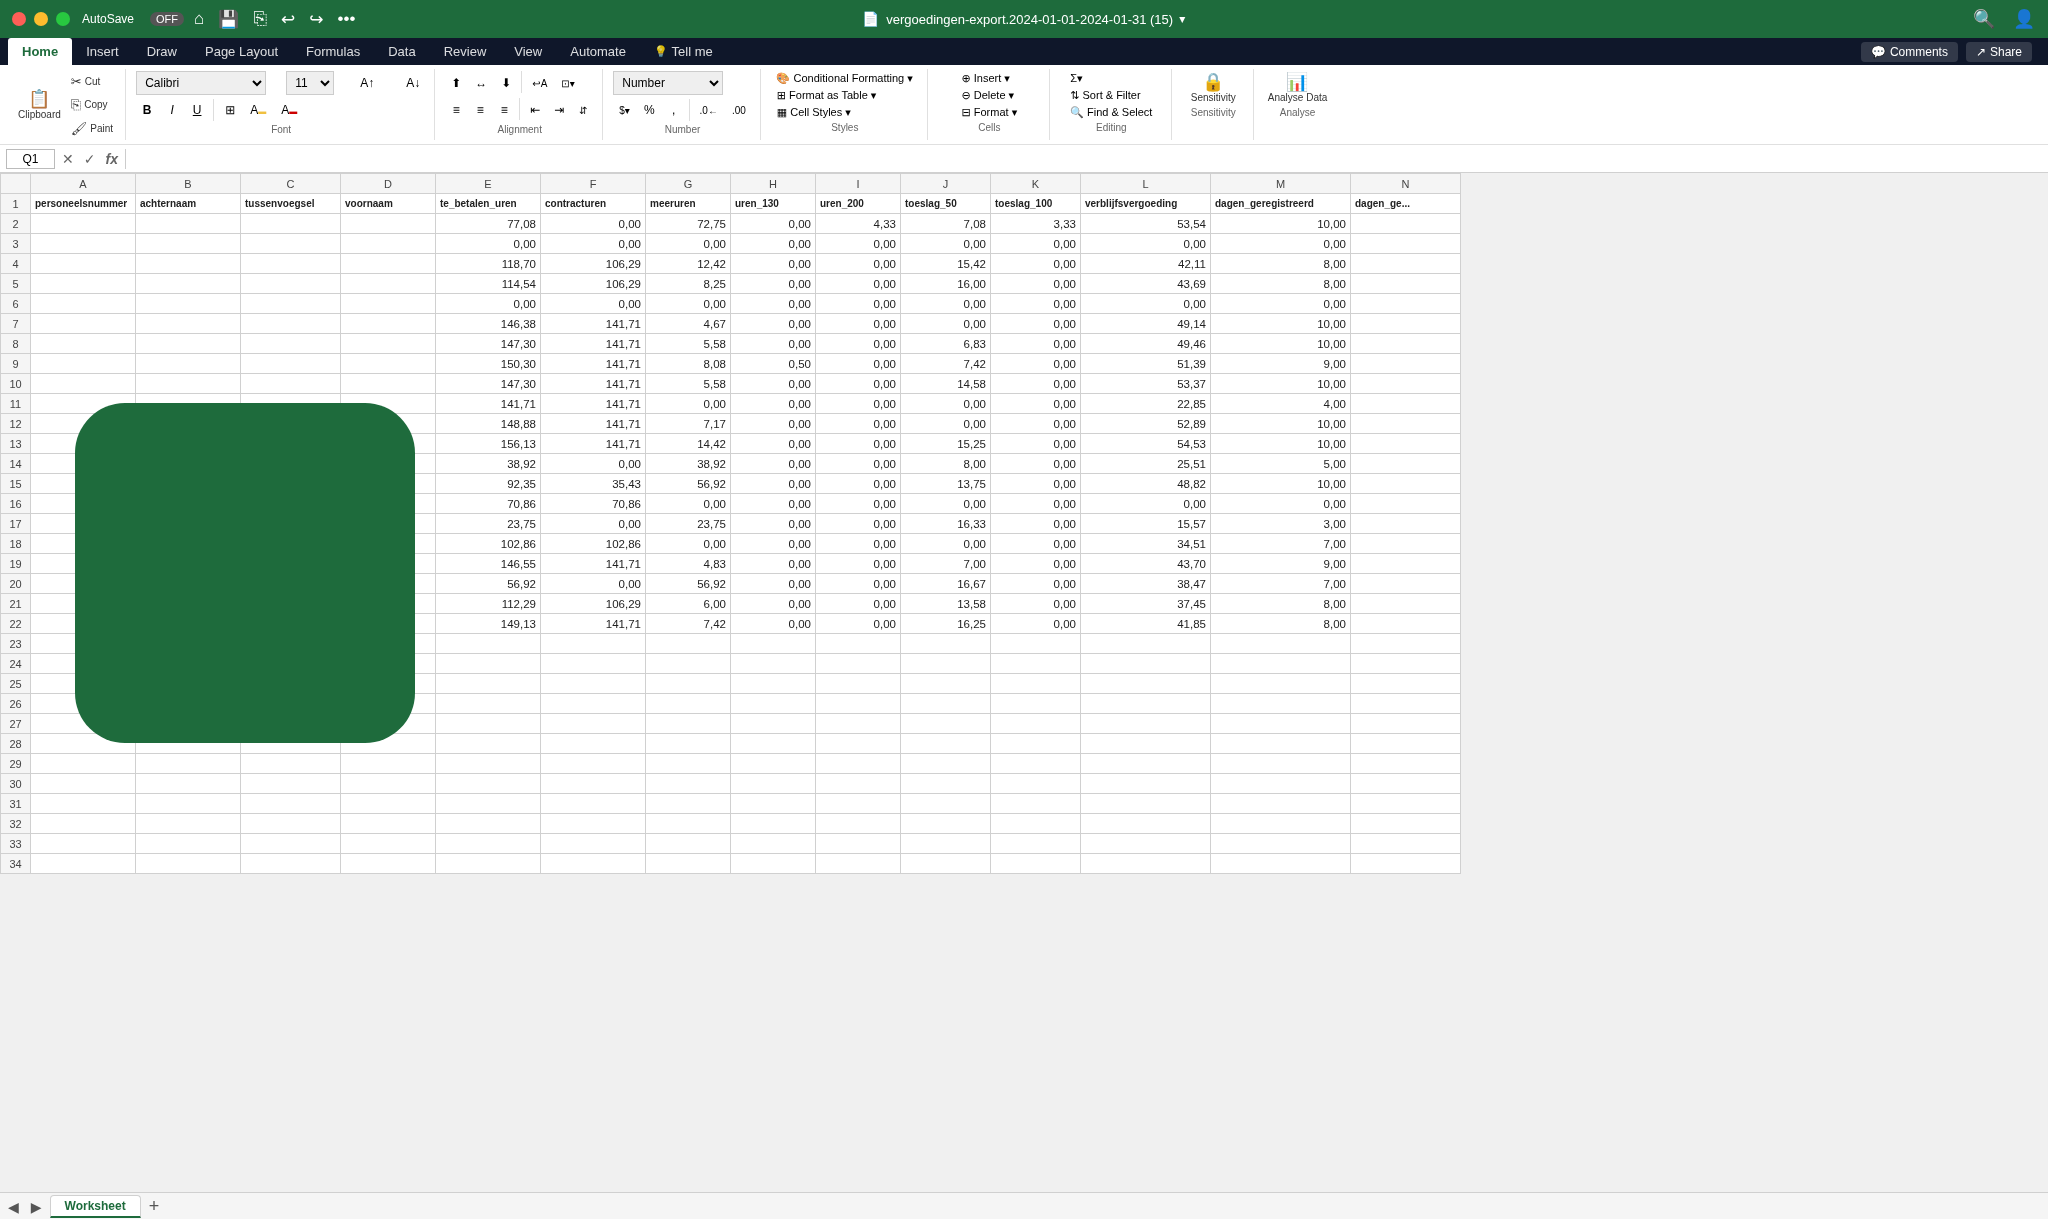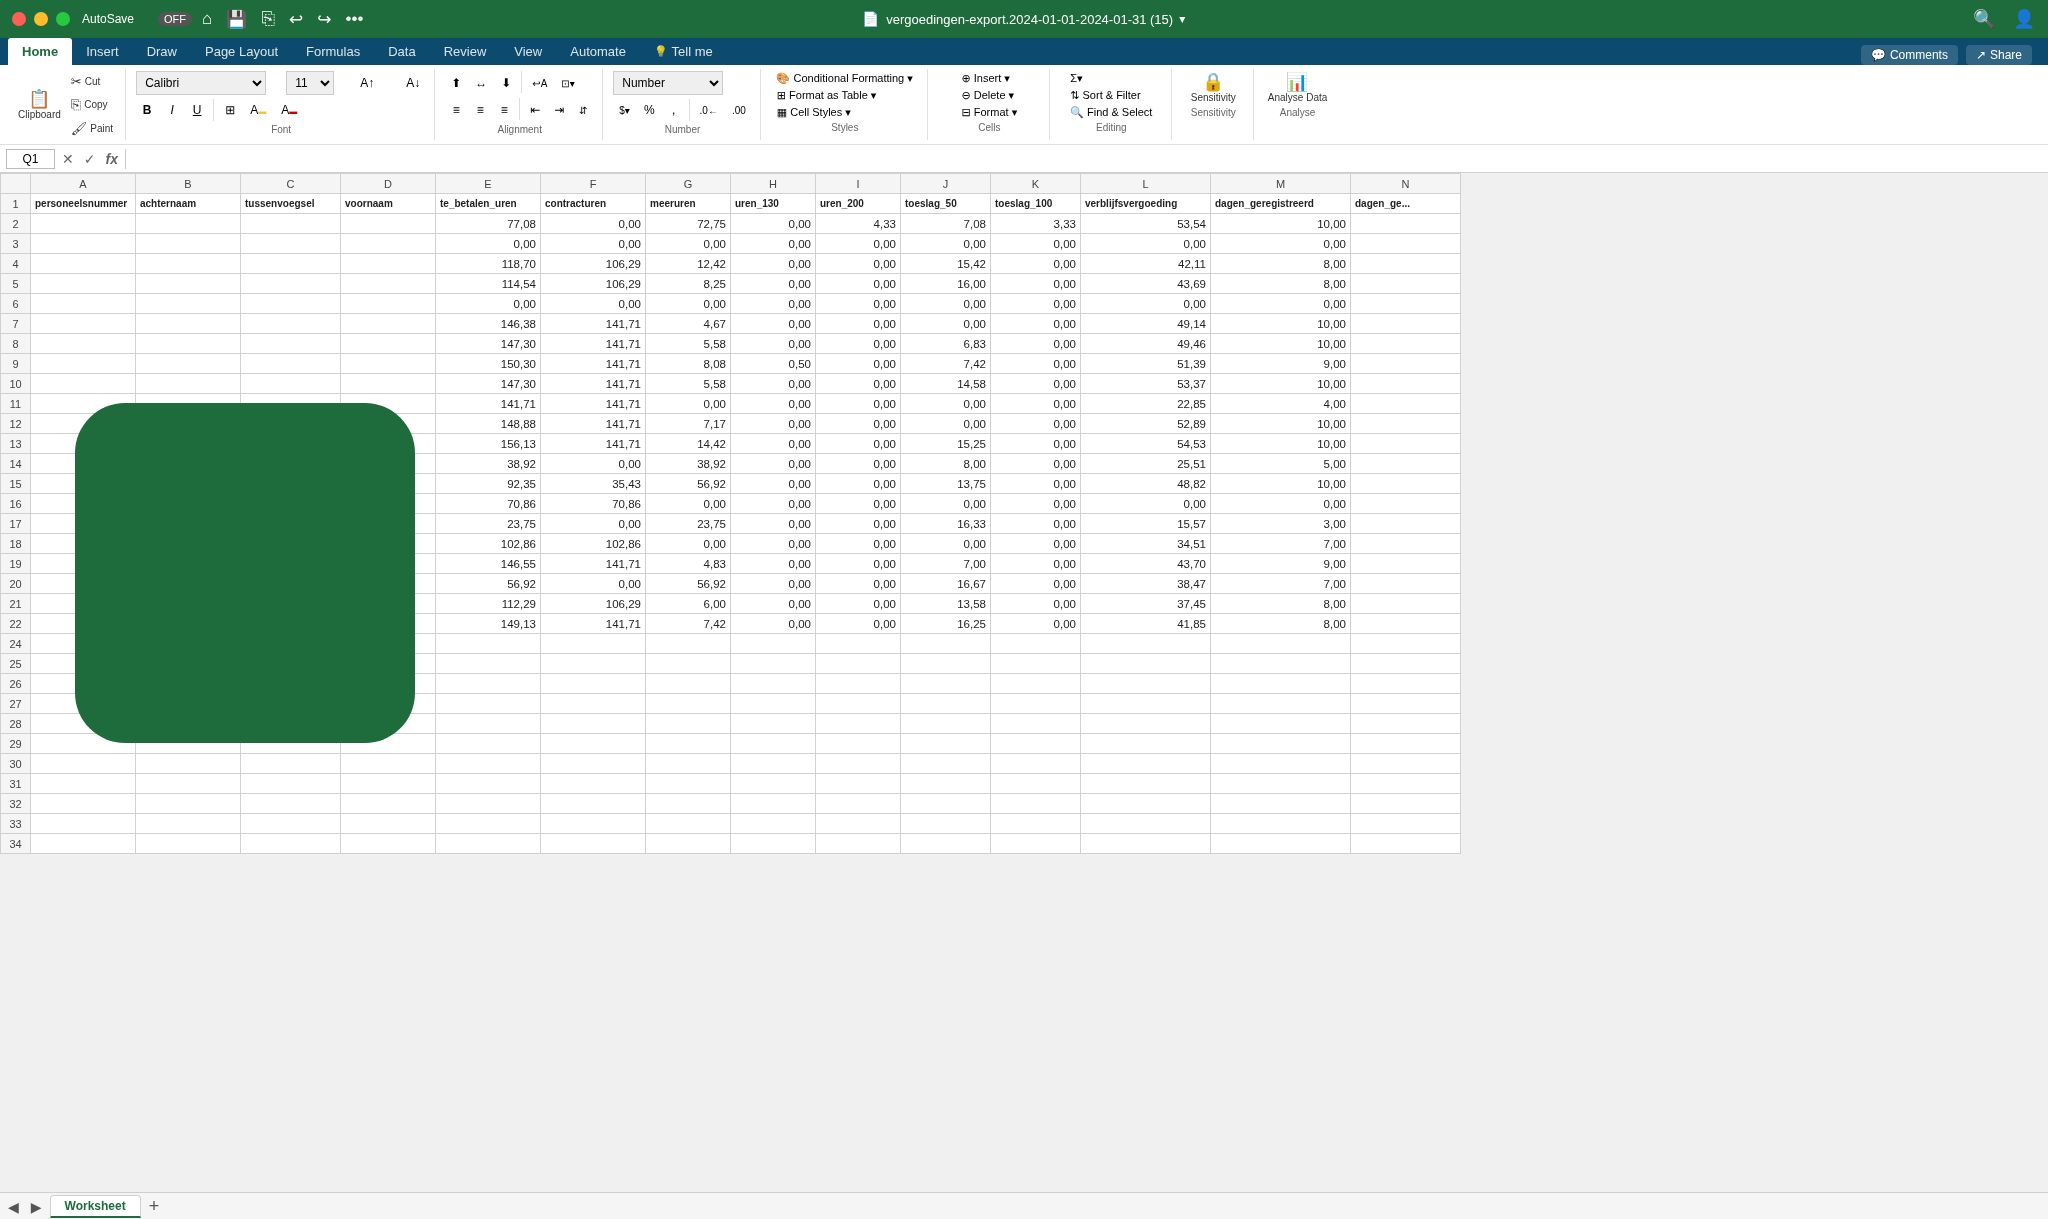--- a/index.html
+++ b/index.html
@@ -13,32 +13,32 @@
       align-items: center;
       padding: 0 12px;
       position: relative;
     }
     .traffic-lights { display: flex; gap: 8px; align-items: center; }
     .tl { width: 14px; height: 14px; border-radius: 50%; display: inline-block; }
     .tl-red { background: #ff5f57; }
     .tl-yellow { background: #febc2e; }
     .tl-green { background: #28c840; }
     .autosave {
-      display: flex; align-items: center; gap: 24px; margin-left: 12px;
+      display: flex; align-items: center; gap: 16px; margin-left: 12px;
       color: white; font-size: 12px;
     }
     .autosave-badge {
       background: #555; border-radius: 10px; padding: 1px 6px; font-size: 11px; color: white;
     }
     .title-center {
       position: absolute; left: 50%; transform: translateX(-50%);
       color: white; font-size: 13px; font-weight: 500; display: flex; align-items: center; gap: 6px;
     }
     .titlebar-right { margin-left: auto; display: flex; gap: 18px; }
-    .ribbon-tabs { display: flex; padding: 0 8px; background: #0c4a6e; align-items: flex-end; }
+    .ribbon-tabs { display: flex; padding: 0 8px; background: #0f172a; }
     .ribbon-tab {
       padding: 6px 14px; color: rgba(255,255,255,0.85); font-size: 13px; cursor: pointer; border-radius: 3px 3px 0 0;
     }
     .ribbon-tab.active { background: #fff; color: #1e6b3c; font-weight: 600; }
 
     .ribbon-content {
       display: flex; align-items: stretch; padding: 4px 6px; gap: 2px;
       background: #fff; border-bottom: 1px solid #e0e0e0; min-height: 80px;
     }
     .ribbon-group {
@@ -764,20 +764,37 @@
             <td>7,42</td>
             <td>0,00</td>
             <td>0,00</td>
             <td>16,25</td>
             <td>0,00</td>
             <td>41,85</td>
             <td>8,00</td>
             <td></td>
           </tr>
           <tr>
+            <td class="row-num">23</td>
+            <td></td>
+            <td></td>
+            <td></td>
+            <td></td>
+            <td></td>
+            <td></td>
+            <td></td>
+            <td></td>
+            <td></td>
+            <td></td>
+            <td></td>
+            <td></td>
+            <td></td>
+            <td></td>
+          </tr>
+          <tr>
             <td class="row-num">24</td>
             <td></td>
             <td></td>
             <td></td>
             <td></td>
             <td></td>
             <td></td>
             <td></td>
             <td></td>
             <td></td>

